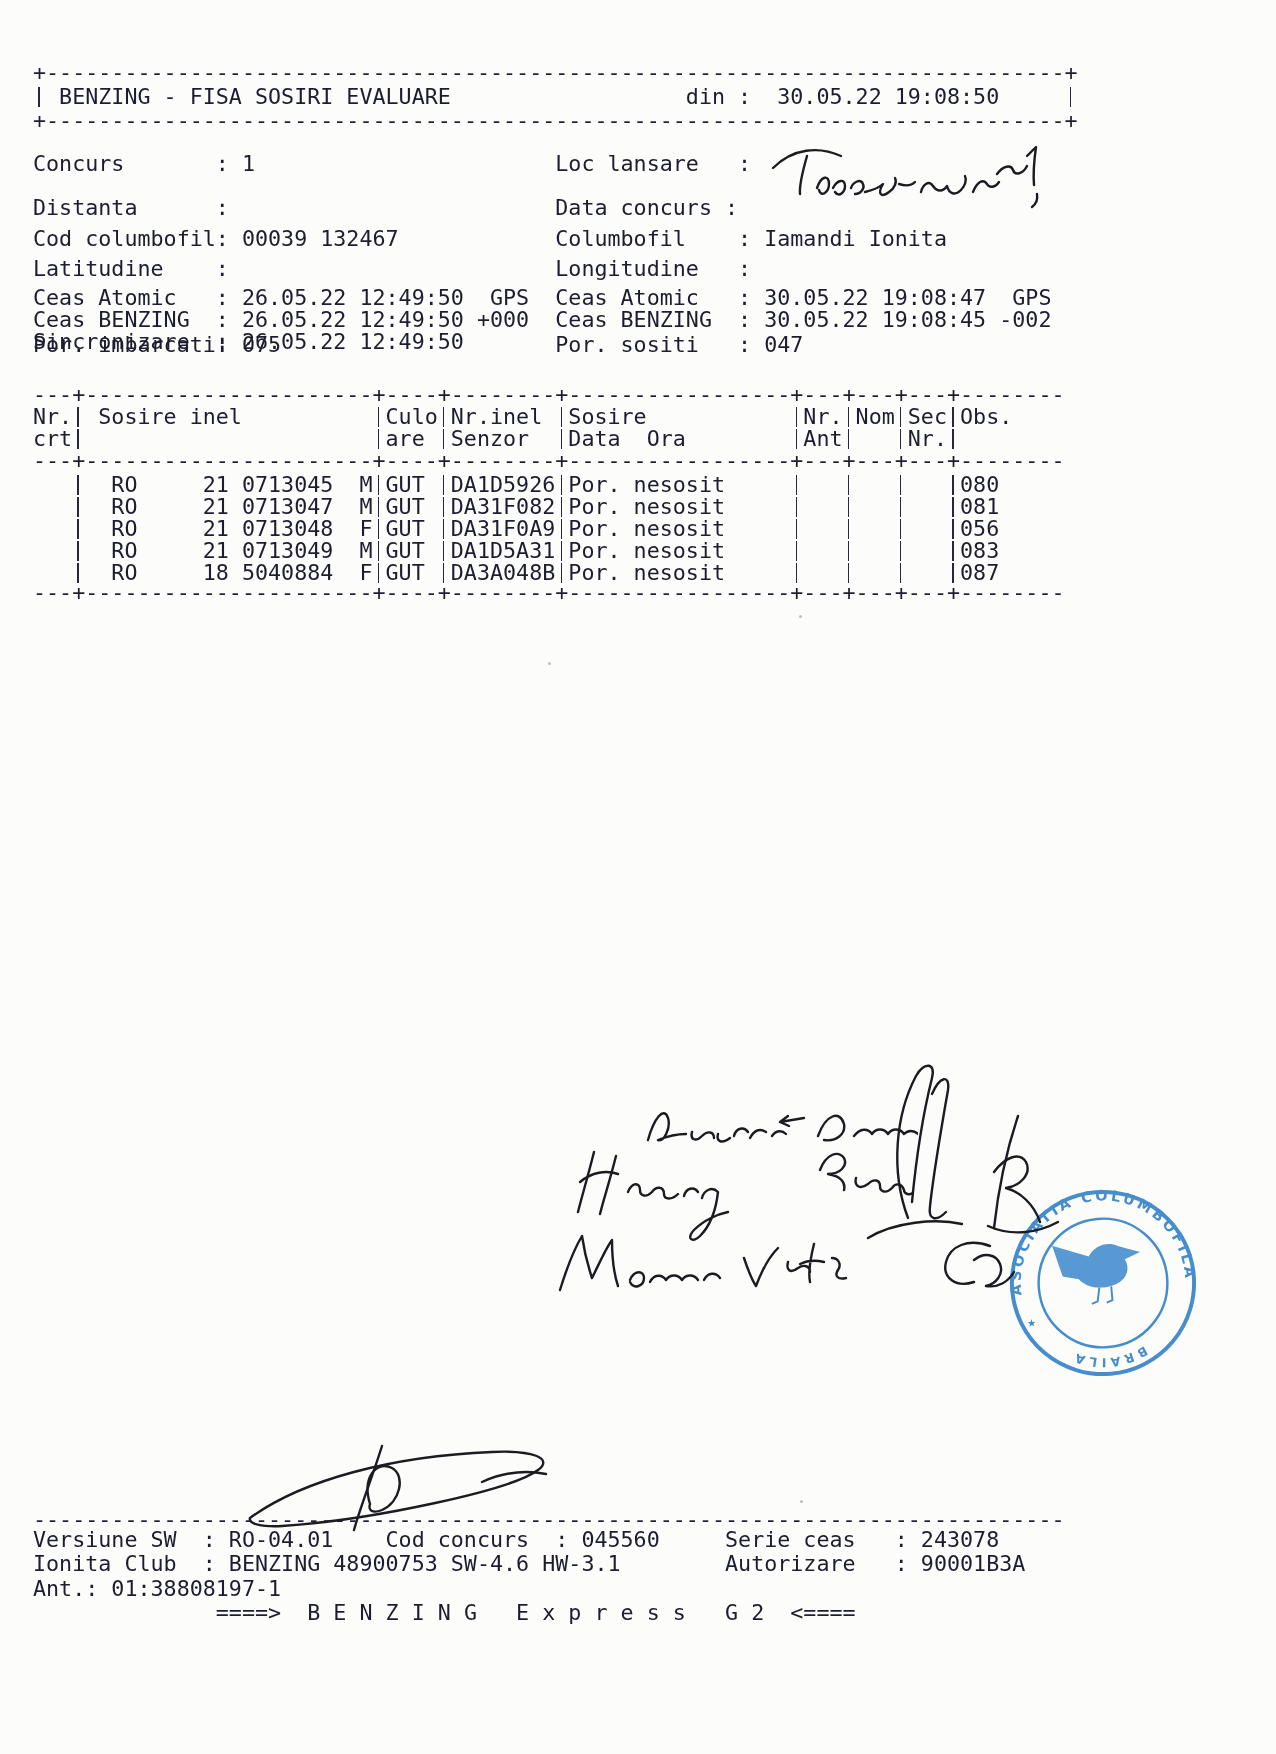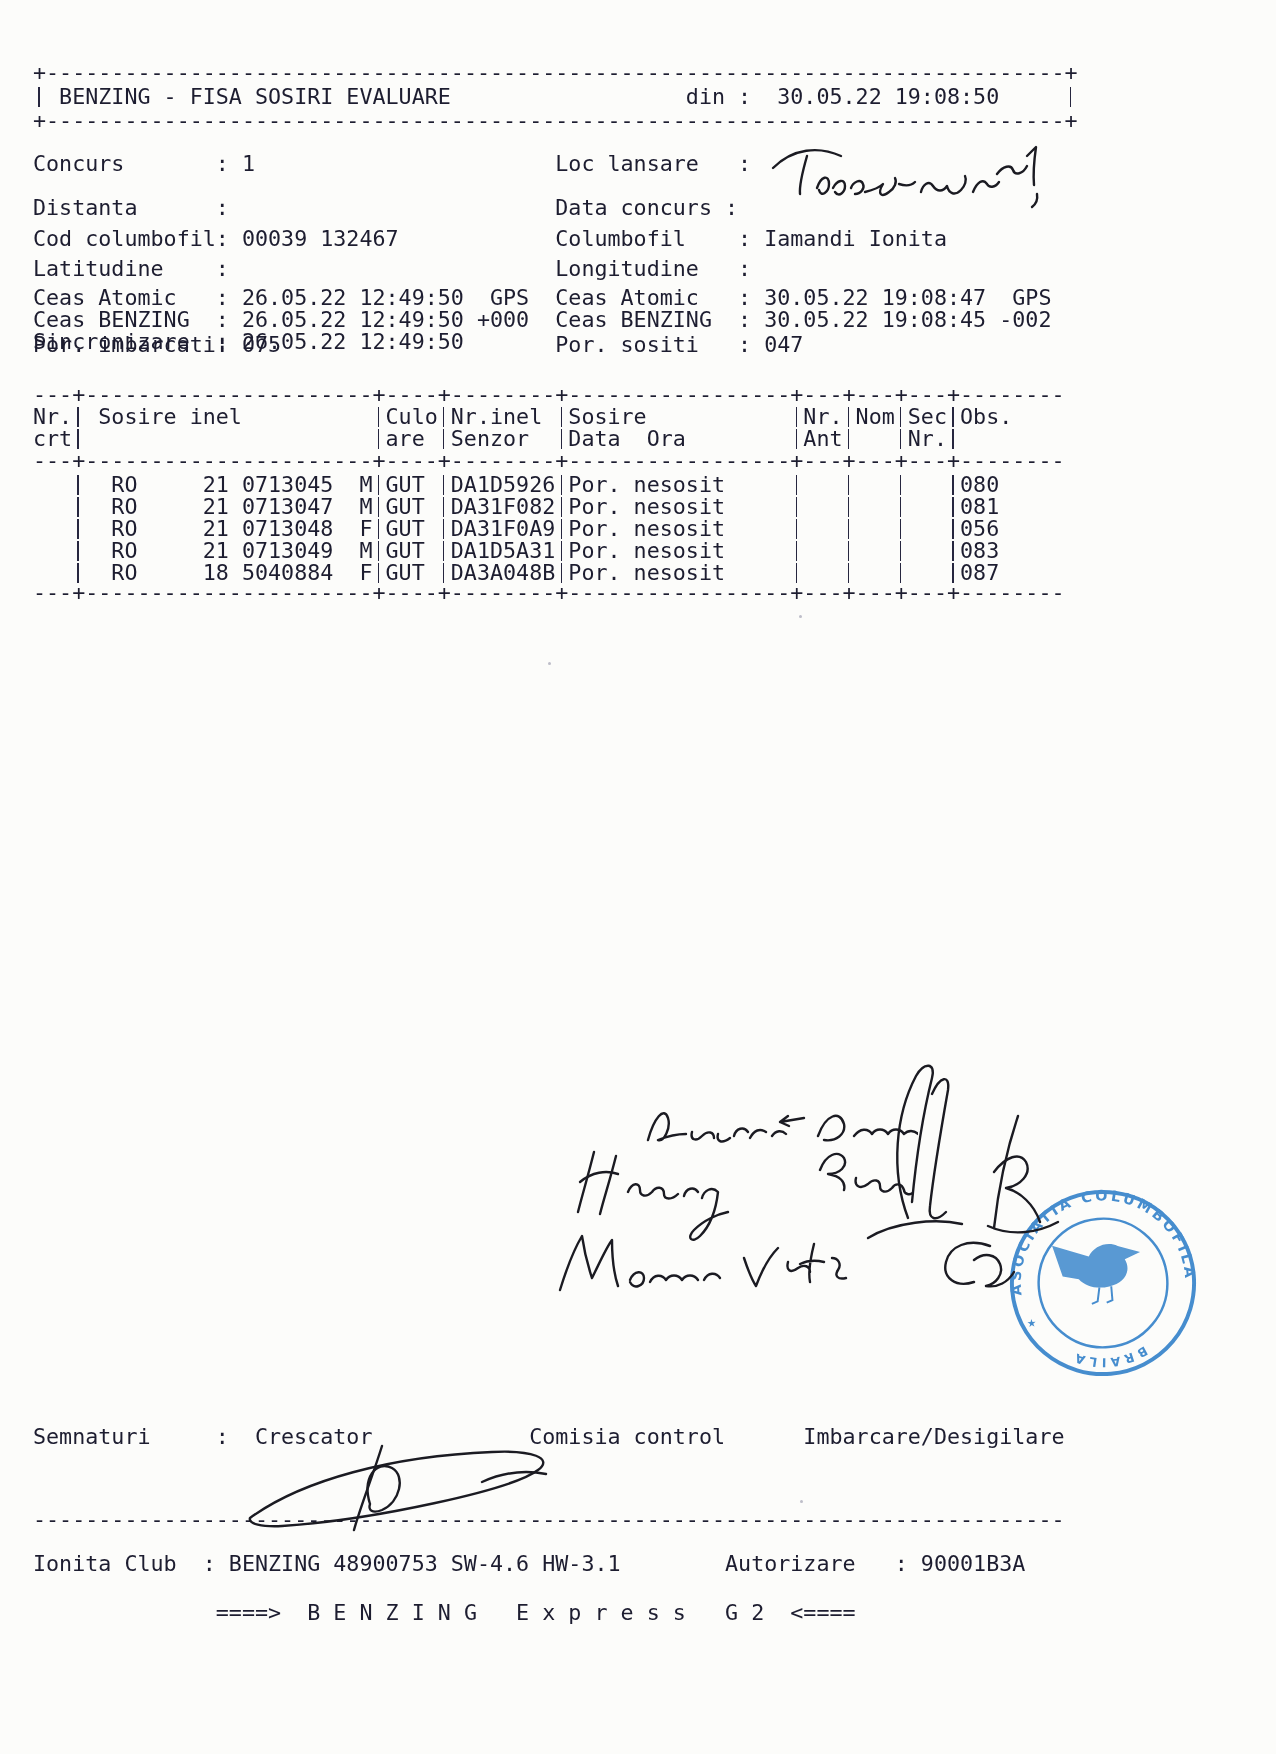--- a/index.html
+++ b/index.html
@@ -203,33 +203,38 @@
         <span class="c" style="--c:41">Por. nesosit</span>
         <i class="vb" style="--c:58"></i>
         <i class="vb" style="--c:62"></i>
         <i class="vb" style="--c:66"></i>
         <i class="vb" style="--c:70"></i>
         <span class="c" style="--c:71">087</span>
       </div>
       </div>
     <div class="ln" style="top:582px">---+----------------------+----+--------+-----------------+---+---+---+--------</div>
 
-    <div class="ln" style="top:1426px">
-      <span class="c" style="--c:0">Semnaturi     :</span>
-      <span class="c" style="--c:17">Crescator</span>
-      <span class="c" style="--c:38">Comisia control</span>
-      <span class="c" style="--c:59">Imbarcare/Desigilare</span>
-    </div>
     <div class="ln" style="top:1509px">-------------------------------------------------------------------------------</div>
 
+    <div class="ln" style="top:1529px">
+      <span class="c" style="--c:0">Versiune SW  :</span>
+      <span class="c" style="--c:15">RO-04.01</span>
+      <span class="c" style="--c:27">Cod concurs  :</span>
+      <span class="c" style="--c:42">045560</span>
+      <span class="c" style="--c:53">Serie ceas   :</span>
+      <span class="c" style="--c:68">243078</span>
+    </div>
     <div class="ln" style="top:1553px">
       <span class="c" style="--c:0">Ionita Club  :</span>
       <span class="c" style="--c:15">BENZING 48900753 SW-4.6 HW-3.1</span>
       <span class="c" style="--c:53">Autorizare   :</span>
       <span class="c" style="--c:68">90001B3A</span>
+    </div>
+    <div class="ln" style="top:1578px">
+      <span class="c" style="--c:0">Ant.: 01:38808197-1</span>
     </div>
     <div class="ln" style="top:1602px">
       <span class="c" style="--c:14">====&gt;  B E N Z I N G   E x p r e s s   G 2  &lt;====</span>
     </div>
   </div>
 
   <div class="stampbox" title="ASOCIATIA COLUMBOFILA">
     <svg width="198" height="198" viewBox="0 0 200 200">
       <defs>
         <path id="arcTop" d="M 22,128 A 83,83 0 1 1 178,128"></path>

